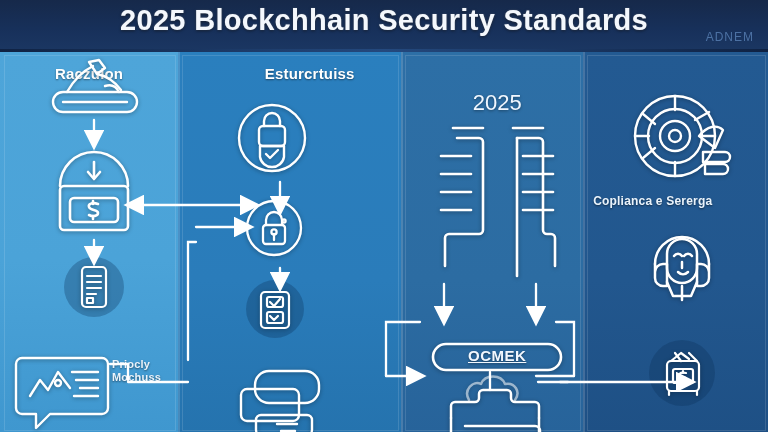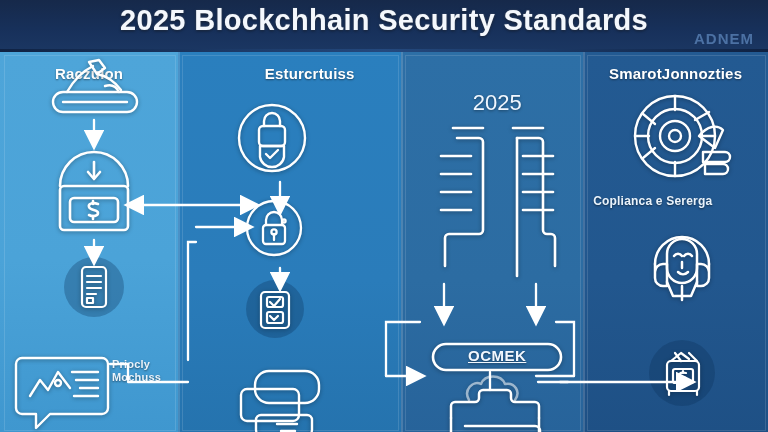--- a/index.html
+++ b/index.html
@@ -9,21 +9,21 @@
   
   .header{position:absolute;left:0;top:0;width:768px;height:52px;
     background:linear-gradient(180deg,#16294a 0%,#17305a 55%,#1b3763 100%);
     overflow:hidden;}
   .header::after{content:"";position:absolute;left:0;bottom:0;width:100%;height:3px;
     background:linear-gradient(90deg,#0f2243,#24497e,#0f2243);}
   .title{position:absolute;left:0;top:4px;width:768px;text-align:center;
     font-size:29px;font-weight:bold;color:#f4f8fd;letter-spacing:.3px;
     text-shadow:0 1px 3px rgba(0,0,0,.55), 0 0 2px rgba(255,255,255,.25);
     font-family:"Liberation Sans",sans-serif;}
-  .watermark{position:absolute;right:14px;top:30px;font-size:15px;font-weight:bold;
+  .watermark{position:absolute;right:14px;top:30px;font-size:12px;font-weight:normal;
     color:#5d86bb;letter-spacing:1px;opacity:.75;filter:blur(.3px);}
 
   
   .cols{position:absolute;left:0;top:52px;width:768px;height:380px;display:flex;}
   .col{position:relative;height:100%;overflow:hidden;}
   .col.c1{width:188px;background:linear-gradient(180deg,#4ea5d9 0%,#4ba3d8 55%,#3f97cf 100%);}
   .col.c2{width:193px;background:linear-gradient(180deg,#2a7fbe 0%,#2a7cba 60%,#2573ae 100%);padding-left:40px;}
   .col.c3{width:192px;background:linear-gradient(180deg,#2d6fa6 0%,#2c6ca2 60%,#27639a 100%);}
   .col.c4{width:195px;background:linear-gradient(180deg,#235a92 0%,#22578e 60%,#1e5085 100%);}
   .col + .col::before{content:"";position:absolute;left:0;top:0;width:2px;height:100%;
@@ -210,23 +210,20 @@
           <path d="M10 46 v18"></path>
             <path d="M98 46 v18"></path>
           <path d="M24 54 h70 a5 5 0 0 1 5 5 v8"></path>
         </svg>
       </div>
 
     </div>
 
     <div class="col c4">
       <div class="frameline"></div>
-      <div class="colhead">
-        <span>SmarotJonnozties</span>
-      </div>
 
       <div class="ico" style="left:42px;top:38px;">
         <svg width="110" height="104" viewBox="0 0 110 104" fill="none" stroke="#ffffff" stroke-width="2.4" stroke-linecap="round" stroke-linejoin="round">
           <circle cx="50" cy="46" r="40"></circle>
           <circle cx="50" cy="46" r="27"></circle>
           <circle cx="50" cy="46" r="15"></circle>
           <circle cx="50" cy="46" r="6"></circle>
           <path d="M50 6 v14"></path>
             <path d="M50 72 v14"></path>
             <path d="M10 46 h14"></path>

